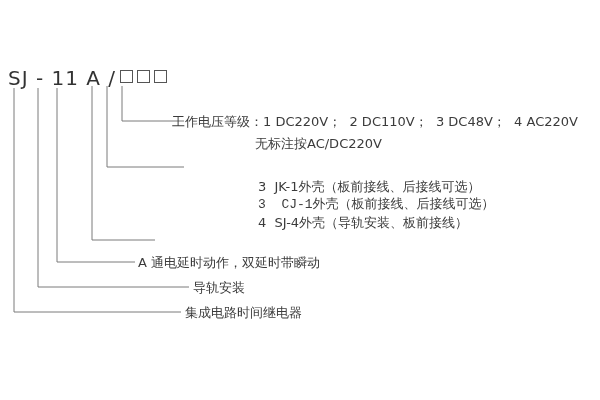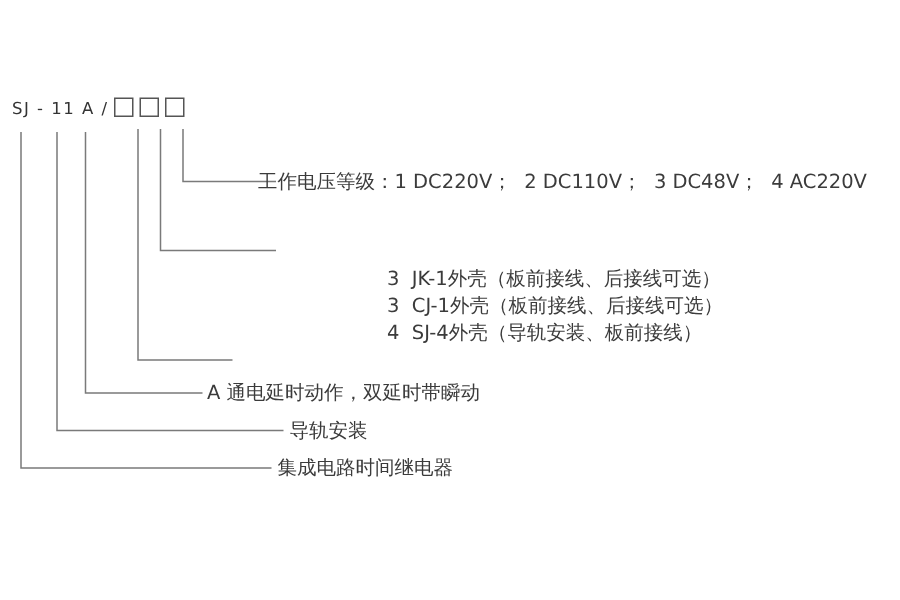--- a/index.html
+++ b/index.html
@@ -15,21 +15,21 @@
     overflow: hidden;
   }
   .model-row {
     position: absolute;
     left: 8px;
     top: 66px;
     display: flex;
     align-items: center;
   }
   .model-text {
-    font-size: 11px;
+    font-size: 20px;
     color: #333333;
     letter-spacing: 1px;
     white-space: pre;
   }
   .model-box {
     display: inline-block;
     width: 11px;
     height: 11px;
     border: 1px solid #555555;
     background: #ffffff;
@@ -69,23 +69,24 @@
   <svg class="connectors" width="600" height="400">
     <polyline points="122,86 122,121 184,121"></polyline>
     <polyline points="107,86 107,167 184,167"></polyline>
     <polyline points="92,86 92,240 155,240"></polyline>
     <polyline points="57,88 57,262 135,262"></polyline>
     <polyline points="38,88 38,287 189,287"></polyline>
     <polyline points="14,88 14,312 181,312"></polyline>
   </svg>
 
   <div class="label" style="left:172px; top:114px;">工作电压等级：1 DC220V；  2 DC110V；  3 DC48V；  4 AC220V</div>
+  <div class="label" style="left:255px; top:136px;">无标注按AC/DC220V</div>
 
   <div class="label" style="left:258px; top:179px;">3  JK-1外壳（板前接线、后接线可选）</div>
-  <div class="label" style="left:258px; top:197px;">3  CJ-1外壳（板前接线、后接线可选）</div>
+  <div class="label" style="left:258px; top:197px;font-family:Liberation Mono, monospace;">3  CJ-1外壳（板前接线、后接线可选）</div>
   <div class="label" style="left:258px; top:215px;">4  SJ-4外壳（导轨安装、板前接线）</div>
 
 
   <div class="label" style="left:138px; top:255px;">A 通电延时动作，双延时带瞬动</div>
 
   <div class="label" style="left:193px; top:280px;">导轨安装</div>
 
   <div class="label" style="left:185px; top:305px;">集成电路时间继电器</div>
 
 </div>

